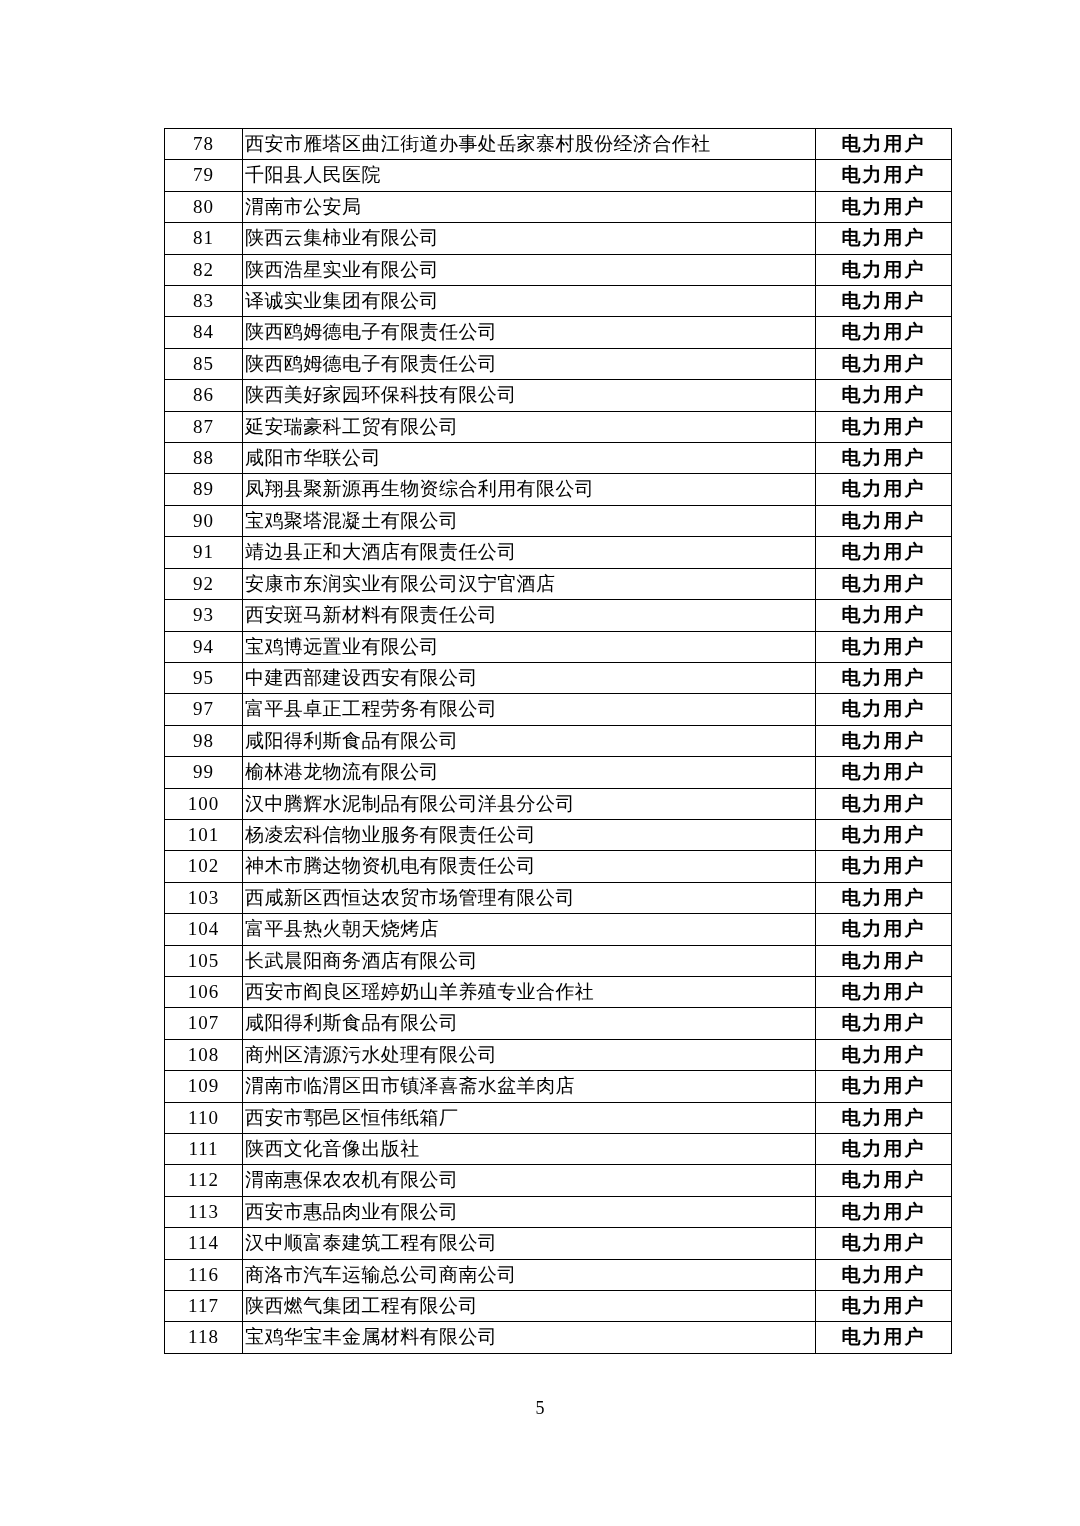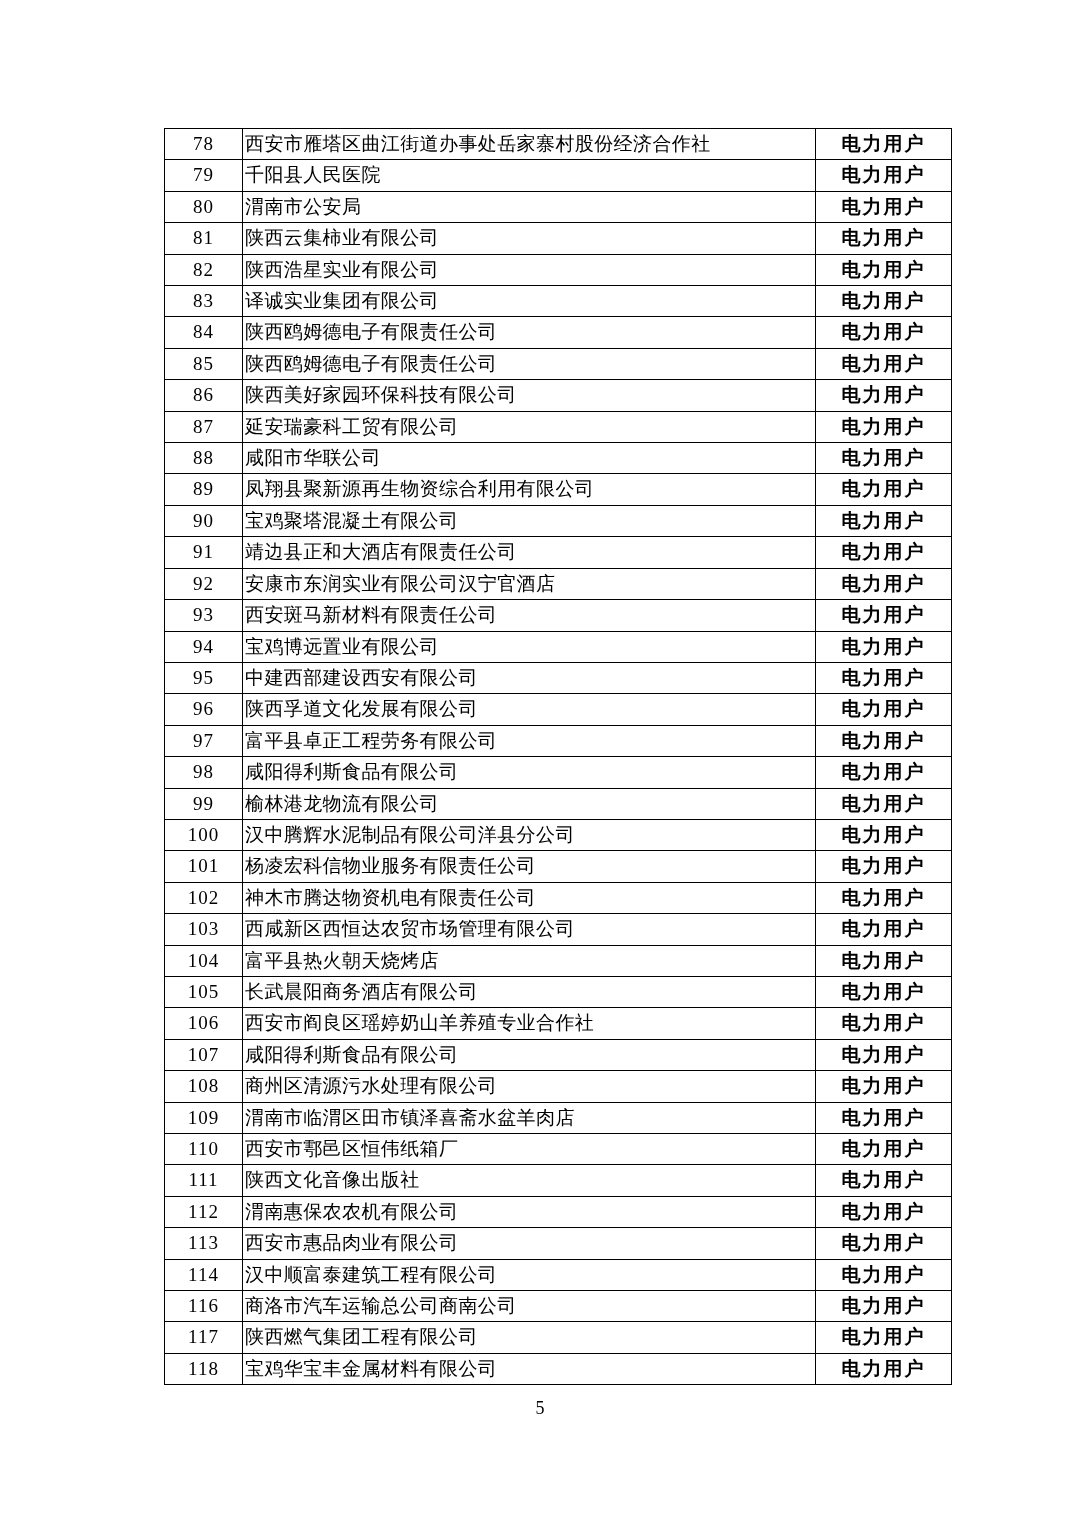--- a/index.html
+++ b/index.html
@@ -160,25 +160,20 @@
             <td class="col-index">94</td>
             <td class="col-name">宝鸡博远置业有限公司</td>
             <td class="col-type">电力用户</td>
           </tr>
           <tr>
             <td class="col-index">95</td>
             <td class="col-name">中建西部建设西安有限公司</td>
             <td class="col-type">电力用户</td>
           </tr>
           <tr>
-            <td class="col-index">96</td>
-            <td class="col-name">陕西孚道文化发展有限公司</td>
-            <td class="col-type">电力用户</td>
-          </tr>
-          <tr>
             <td class="col-index">97</td>
             <td class="col-name">富平县卓正工程劳务有限公司</td>
             <td class="col-type">电力用户</td>
           </tr>
           <tr>
             <td class="col-index">98</td>
             <td class="col-name">咸阳得利斯食品有限公司</td>
             <td class="col-type">电力用户</td>
           </tr>
           <tr>

